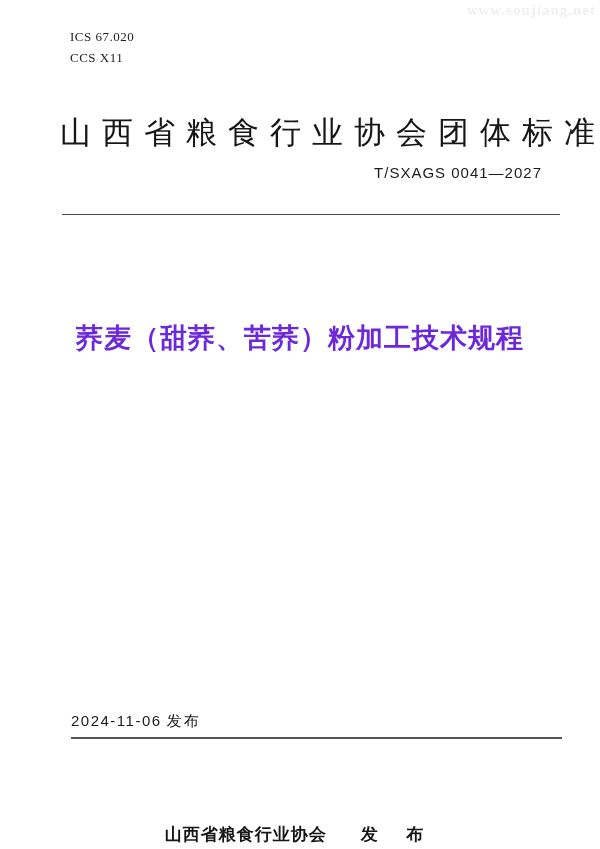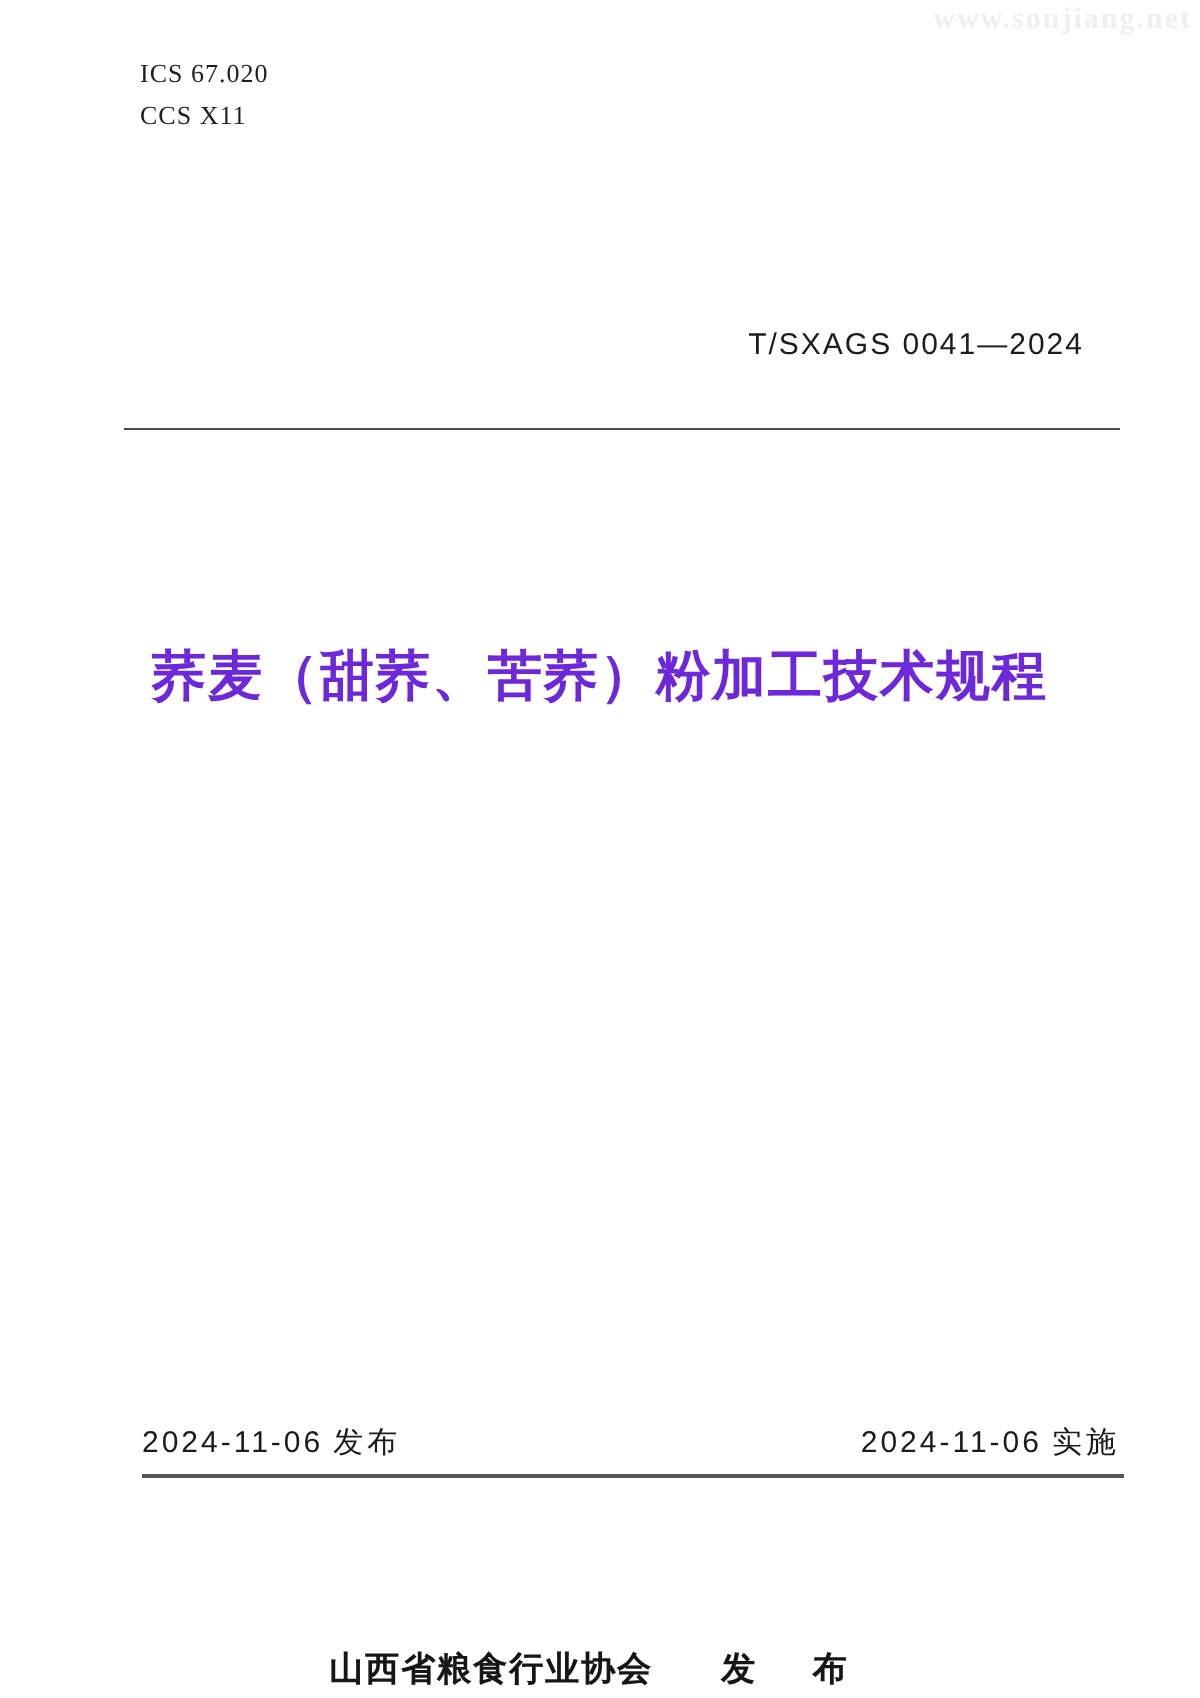--- a/index.html
+++ b/index.html
@@ -139,33 +139,31 @@
 <div class="page">
 
   <div class="watermark">www.soujiang.net</div>
 
   <div class="ics-block">
     <div>ICS  67.020</div>
     <div>CCS  X11</div>
   </div>
 
 
+  <div class="org-title">山西省粮食行业协会团体标准</div>
 
-  <div class="standard-no">T/SXAGS 0041—2024</div>
+  <div class="standard-no">T/SXAGS 0041—2027</div>
 
   <div class="rule-top"></div>
 
   <div class="doc-title">荞麦（甜荞、苦荞）粉加工技术规程</div>
 
   <div class="dates-row">
     <div>
       <span class="date-num">2024-11-06</span><span class="date-label">发布</span>
-    </div>
-    <div>
-      <span class="date-num">2024-11-06</span><span class="date-label">实施</span>
     </div>
   </div>
 
   <div class="rule-bottom"></div>
 
   <div class="publisher-row">
     <span>山西省粮食行业协会</span><span class="publish-action">发  布</span>
   </div>
 
 </div>

